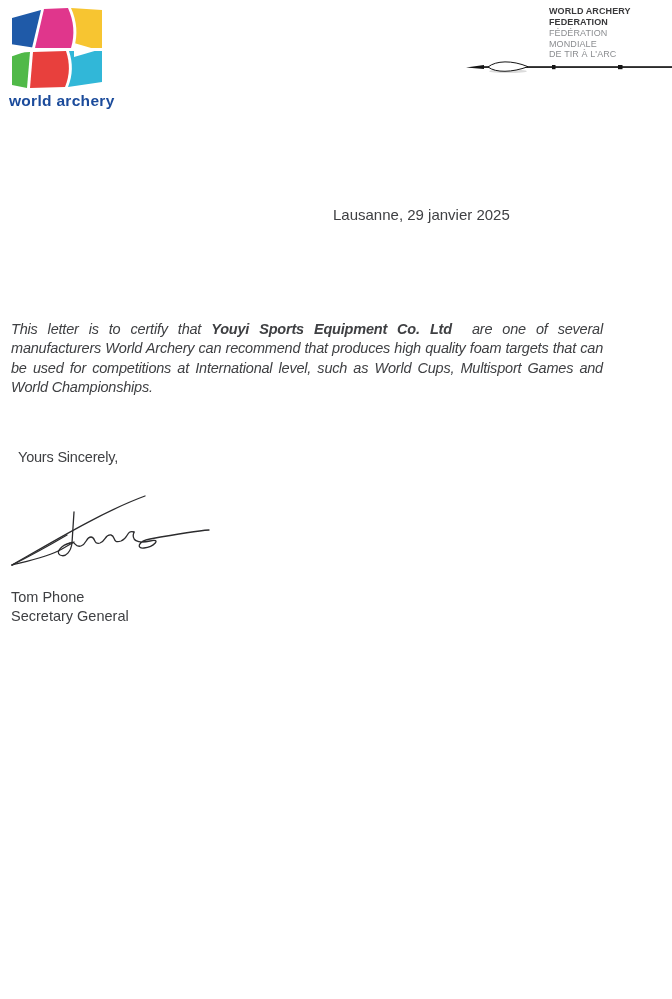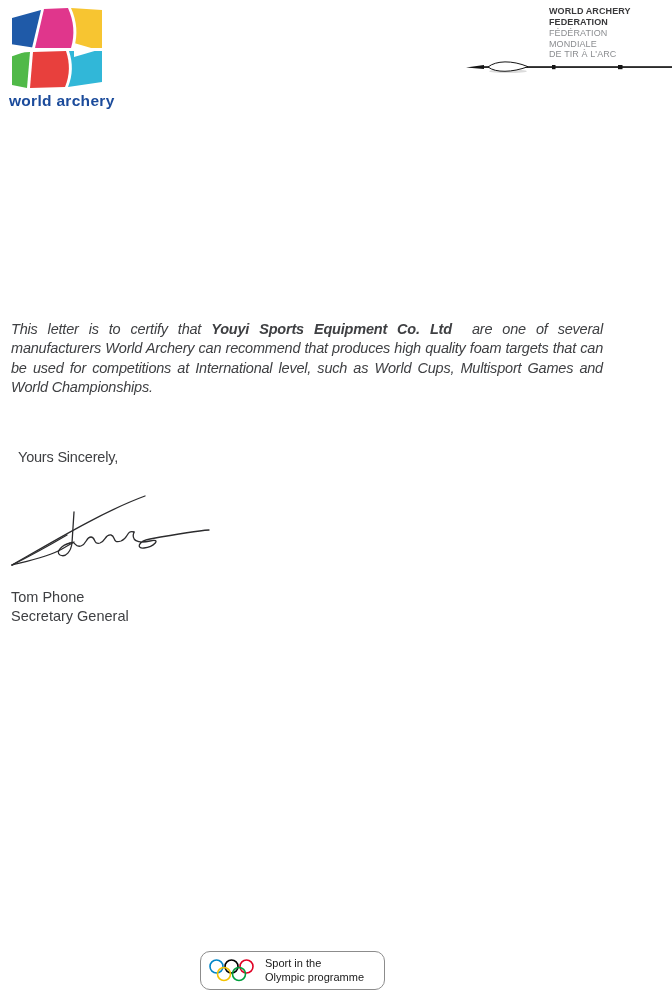--- a/index.html
+++ b/index.html
@@ -78,20 +78,21 @@
   <svg class="arrow-svg" width="206" height="18" viewBox="0 0 206 18" aria-hidden="true">
     <polygon points="0,9.5 18,7 18,11" fill="#141414"></polygon>
     <rect x="16" y="8.2" width="190" height="1.7" fill="#141414"></rect>
     <ellipse cx="42" cy="13.3" rx="19" ry="1.8" fill="#bdbdbd" opacity="0.55"></ellipse>
     <path d="M22,9 C30,2.5 46,2 62,8.7 C46,14.5 30,15 22,9 Z" fill="#ffffff" stroke="#141414" stroke-width="1"></path>
     <rect x="86" y="7" width="3.5" height="4.2" fill="#141414"></rect>
     <rect x="152" y="7" width="4.5" height="4.2" fill="#141414"></rect>
   </svg>
 
 
+  <div class="date">Lausanne, 29 janvier 2025</div>
 
 
   <p class="para1"><span>This letter is to certify that </span><strong>Youyi Sports Equipment Co. Ltd</strong><span> &nbsp;are one of several manufacturers World Archery can recommend that produces high quality foam targets that can be used for competitions at International level, such as World Cups, Multisport Games and World Championships.</span></p>
 
 
   <div class="closing">Yours Sincerely,</div>
 
   <svg class="signature-svg" width="212" height="92" viewBox="0 0 212 92" aria-hidden="true">
     <g fill="none" stroke="#2b2b2d" stroke-width="1.3" stroke-linecap="round">
       <path d="M8,80 C50,56 100,26 141,11"></path>
@@ -99,29 +100,14 @@
       <path d="M8,80 C24,76 44,72 58,64 L70,57"></path>
       <path d="M70,27 L68,58 C67,66 62,73 56,70 C51,67 58,60 66,58"></path>
       <path d="M66,58 C72,55 70,63 77,61 C83,59 82,52 87,52 C92,52 89,60 96,58 C102,56 101,49 107,50 C112,51 108,59 117,56 C125,53 122,45 130,47"></path>
       <path d="M130,47 C127,55 133,59 146,56 C158,53 150,62 140,63 C132,64 134,56 146,54 C168,50 190,46 205,45"></path>
     </g>
   </svg>
 
   <div class="signer-name">Tom Phone</div>
   <div class="signer-title">Secretary General</div>
 
-  <div class="footer-box">
-    <svg width="48" height="27" viewBox="0 0 48 27" aria-hidden="true">
-      <g fill="none" stroke-width="1.6">
-        <circle cx="8.5" cy="9.5" r="6.5" stroke="#0085c7"></circle>
-        <circle cx="23.5" cy="9.5" r="6.5" stroke="#000000"></circle>
-        <circle cx="38.5" cy="9.5" r="6.5" stroke="#df0024"></circle>
-        <circle cx="16" cy="17" r="6.5" stroke="#f4c300"></circle>
-        <circle cx="31" cy="17" r="6.5" stroke="#009f3d"></circle>
-      </g>
-    </svg>
-    <div class="footer-text">
-      <div>Sport in the</div>
-      <div>Olympic programme</div>
-    </div>
-  </div>
 
 </div>
 
 </body></html>

